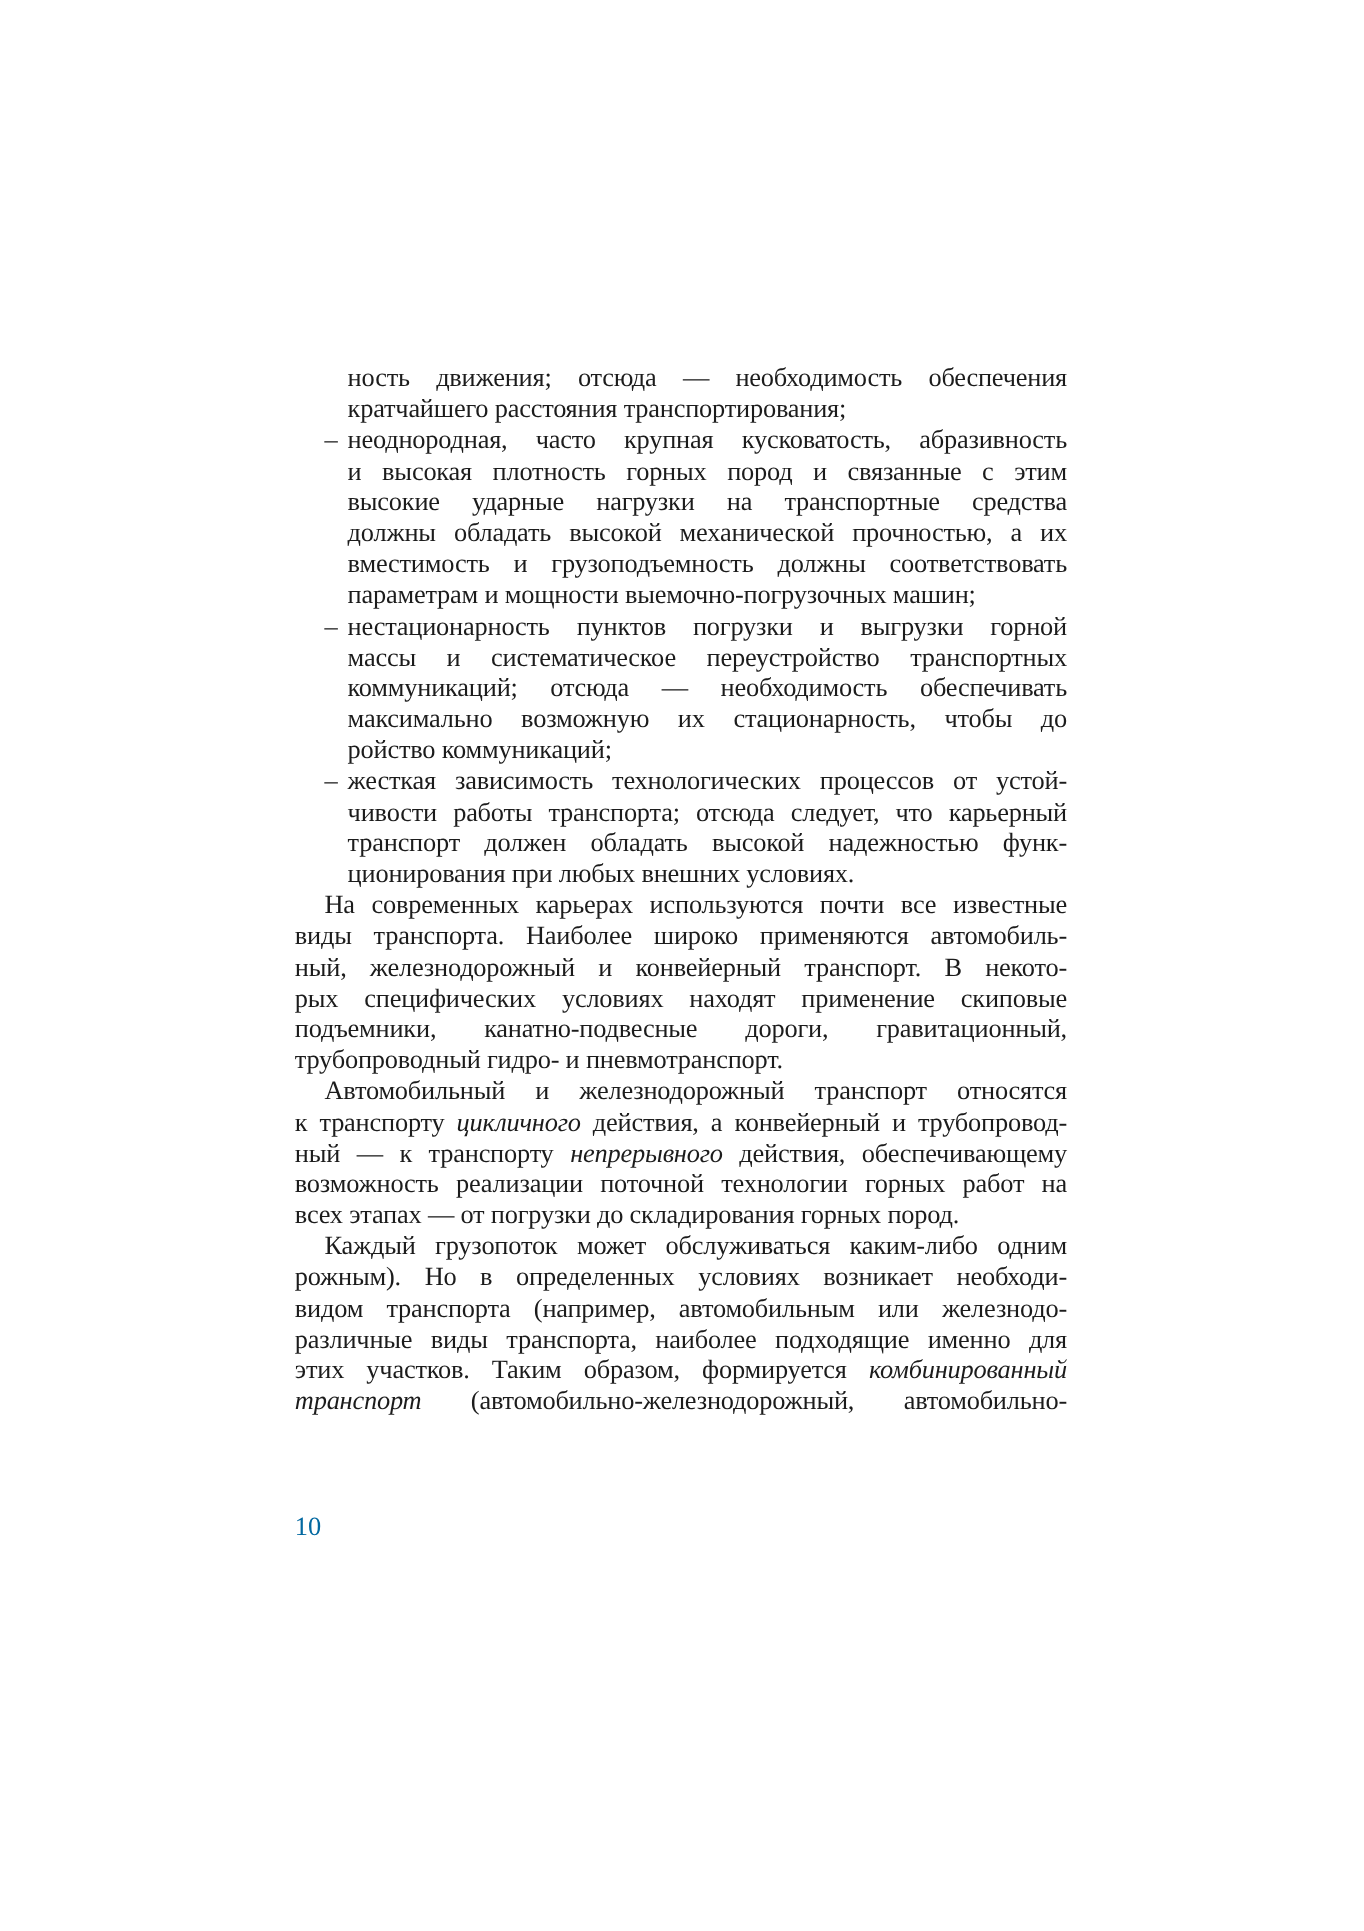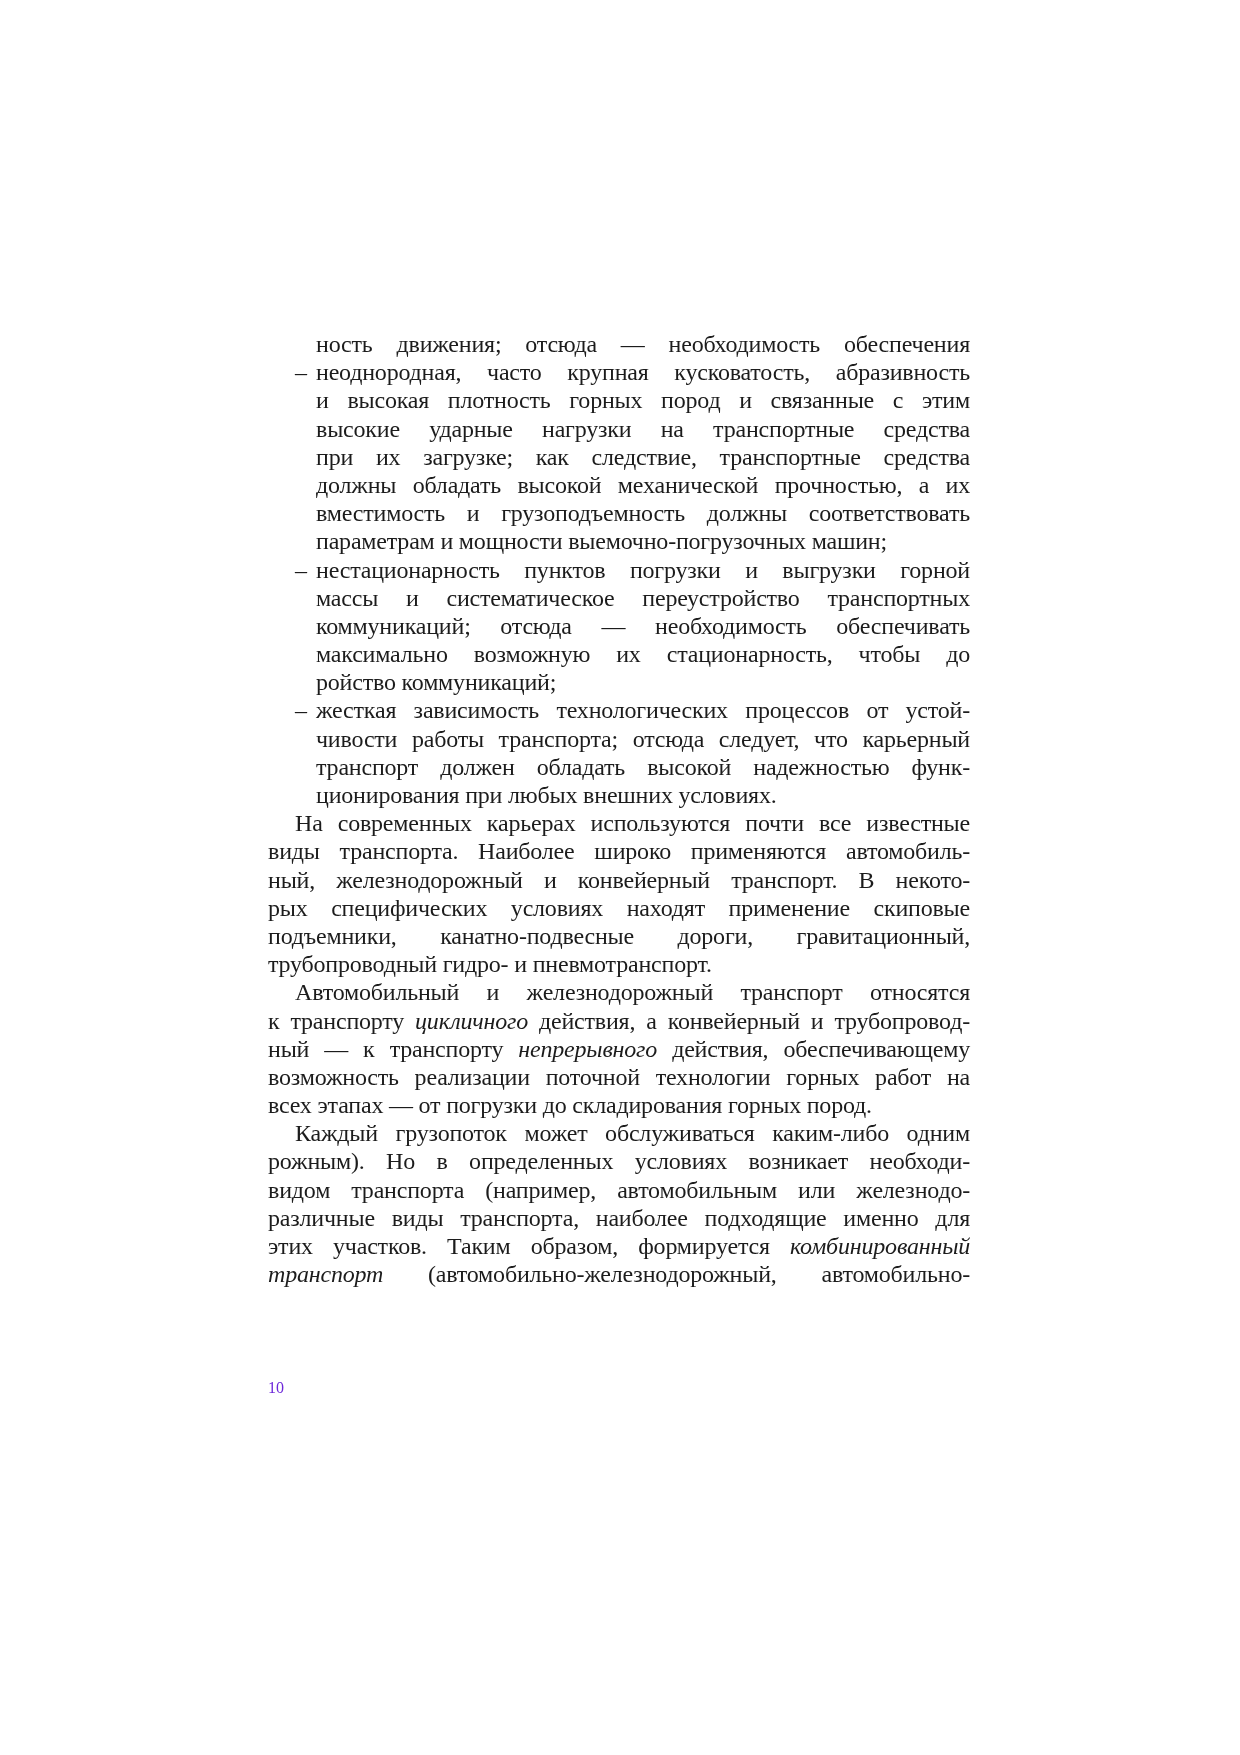--- a/index.html
+++ b/index.html
@@ -53,35 +53,35 @@
   }
   .line i {
     font-style: italic;
     letter-spacing: -0.2px;
     margin-top: 30px;
   }
   .page-number {
     position: absolute;
     left: 268px;
     top: 1374px;
-    font-size: 16px;
+    font-size: 24px;
     line-height: 28.2px;
-    color: #6d28d9;
+    color: #0369a1;
   }
 </style>
 </head>
 <body>
 
 <div class="page">
   <div class="text-block">
       <div class="line hang justify"><span>ность движения; отсюда — необходимость обеспечения</span></div>
+      <div class="line hang"><span>кратчайшего расстояния транспортирования;</span></div>
       <div class="line hang bullet justify"><span class="dash">–</span><span>неоднородная, часто крупная кусковатость, абразивность</span></div>
       <div class="line hang justify"><span>и высокая плотность горных пород и связанные с этим</span></div>
       <div class="line hang justify"><span>высокие ударные нагрузки на транспортные средства</span></div>
-      <div class="line hang justify"><span>при их загрузке; как следствие, транспортные средства</span></div>
       <div class="line hang justify"><span>должны обладать высокой механической прочностью, а их</span></div>
       <div class="line hang justify"><span>вместимость и грузоподъемность должны соответствовать</span></div>
       <div class="line hang"><span>параметрам и мощности выемочно-погрузочных машин;</span></div>
       <div class="line hang bullet justify"><span class="dash">–</span><span>нестационарность пунктов погрузки и выгрузки горной</span></div>
       <div class="line hang justify"><span>массы и систематическое переустройство транспортных</span></div>
       <div class="line hang justify"><span>коммуникаций; отсюда — необходимость обеспечивать</span></div>
       <div class="line hang justify"><span>максимально возможную их стационарность, чтобы до</span></div>
       <div class="line hang"><span>ройство коммуникаций;</span></div>
       <div class="line hang bullet justify"><span class="dash">–</span><span>жесткая зависимость технологических процессов от устой-</span></div>
       <div class="line hang justify"><span>чивости работы транспорта; отсюда следует, что карьерный</span></div>

